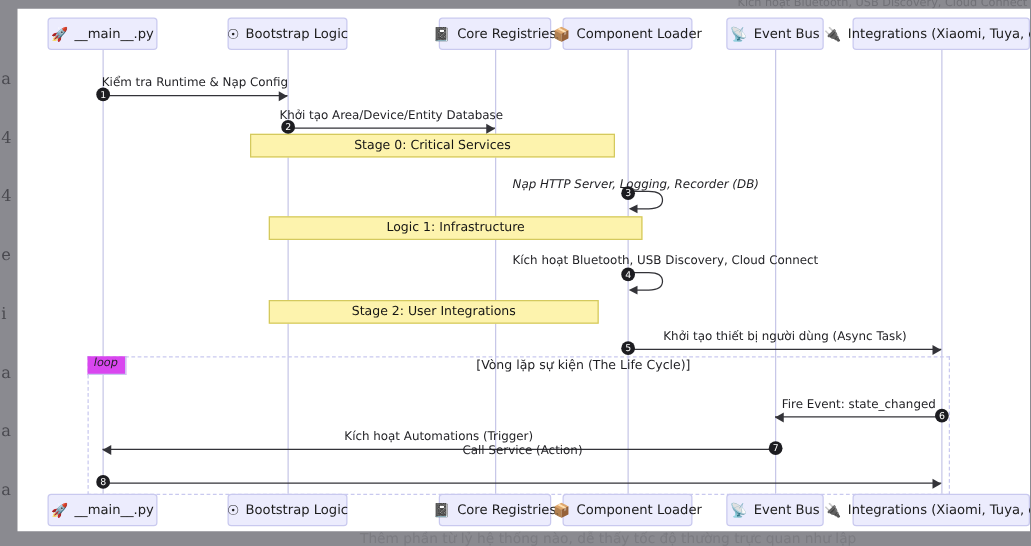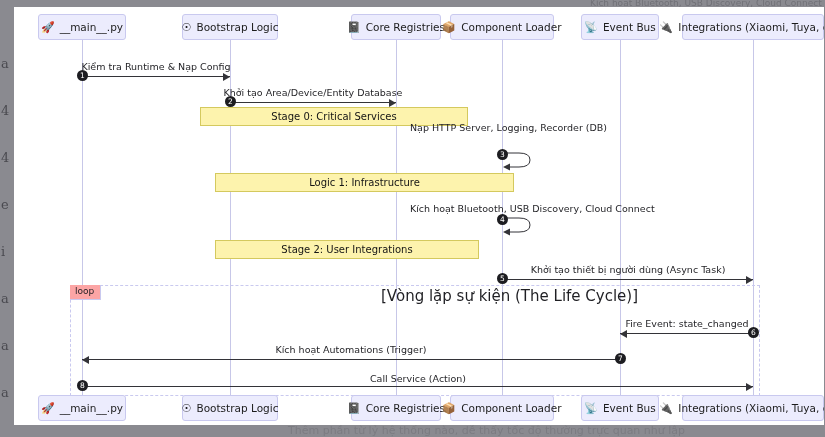--- a/index.html
+++ b/index.html
@@ -136,33 +136,34 @@
   }
 
   
   #loop-frag {
     position: absolute;
     border: 1px dashed #c9c9ef;
     box-sizing: border-box;
   }
   #loop-tab {
     position: absolute;
-    background: #fca5a5;
+    background: #d946ef;
     border: 1px solid #c9c9ef;
     border-top: none;
     border-left: none;
     font-size: 9px;
     color: #1d1d21;
     padding: 1px 6px 2px 5px;
     box-sizing: border-box;
     line-height: 11px;
+    font-style: italic;
   }
   #loop-cond {
     position: absolute;
-    font-size: 15px;
+    font-size: 10px;
     color: #1f1f23;
     white-space: nowrap;
     padding-left: 28px;
   }
 </style>
 </head>
 <body>
 
 <div id="screen">
 
@@ -188,39 +189,39 @@
         <div class="lifeline" style="left: 488px; top: 33px; height: 355px;"></div>
         <div class="lifeline" style="left: 606px; top: 33px; height: 355px;"></div>
         <div class="lifeline" style="left: 739px; top: 33px; height: 355px;"></div>
       </div>
 
     <div id="loop-frag" style="left: 56px; top: 278px; width: 690px; height: 111px;"></div>
     <div id="loop-tab" style="left: 56px; top: 278px;">loop</div>
     <div id="loop-cond" style="left: 339px; top: 280px;">[Vòng lặp sự kiện (The Life Cycle)]</div>
 
     <div id="stages">
-        <div class="stage-bar" style="left: 186px; top: 100px; width: 268px;">Stage 0: Critical Services</div>
+        <div class="stage-bar" style="left: 186px; top: 100px; width: 292px;">Stage 0: Critical Services</div>
         <div class="stage-bar" style="left: 201px; top: 166px; width: 299px;">Logic 1: Infrastructure</div>
         <div class="stage-bar" style="left: 201px; top: 233px; width: 264px;">Stage 2: User Integrations</div>
       </div>
     <div id="messages">
         <div>
           <div class="msg-line" style="left: 68px; top: 69px; width: 148px;"></div>
           <div class="arrow-head right" style="top: 65.5px; left: 209px;"></div>
           <div class="msg-label" style="top: 54px; left: 0px; width: 810px; text-align: center; transform: translateX(-263px);">Kiểm tra Runtime &amp; Nạp Config</div>
           <div class="seq-num" style="left: 63px; top: 63px;">1</div>
         </div>
         <div>
           <div class="msg-line" style="left: 216px; top: 95px; width: 166px;"></div>
           <div class="arrow-head right" style="top: 91.5px; left: 375px;"></div>
           <div class="msg-label" style="top: 80px; left: 0px; width: 810px; text-align: center; transform: translateX(-106px);">Khởi tạo Area/Device/Entity Database</div>
           <div class="seq-num" style="left: 211px; top: 89px;">2</div>
         </div>
         <div>
-          <div class="msg-label" style="left: 396px; top: 115px;">Nạp HTTP Server, Logging, Recorder (DB)</div>
+          <div class="msg-label" style="left: 396px; top: 135px; font-style: italic;">Nạp HTTP Server, Logging, Recorder (DB)</div>
           <svg width="34" height="22" class="self-loop" style="left: 488px; top: 144px;">
             <path d="M1,2 L17,2 Q28,2 28,9 Q28,16 17,16 L4,16" fill="none" stroke="#333338" stroke-width="1"></path>
             <polygon points="1,16 8,12.5 8,19.5" fill="#333338"></polygon>
           </svg>
           <div class="seq-num" style="left: 483px; top: 142px;">3</div>
         </div>
         <div>
           <div class="msg-label" style="left: 396px; top: 196px;">Kích hoạt Bluetooth, USB Discovery, Cloud Connect</div>
           <svg width="34" height="22" class="self-loop" style="left: 488px; top: 209px;">
             <path d="M1,2 L17,2 Q28,2 28,9 Q28,16 17,16 L4,16" fill="none" stroke="#333338" stroke-width="1"></path>
@@ -242,21 +243,21 @@
         </div>
         <div>
           <div class="msg-line" style="left: 68px; top: 352px; width: 538px;"></div>
           <div class="arrow-head left" style="top: 348.5px; left: 68px;"></div>
           <div class="msg-label" style="top: 337px; left: 0px; width: 810px; text-align: center; transform: translateX(-68px);">Kích hoạt Automations (Trigger)</div>
           <div class="seq-num" style="left: 601px; top: 346px;">7</div>
         </div>
         <div>
           <div class="msg-line" style="left: 68px; top: 379px; width: 671px;"></div>
           <div class="arrow-head right" style="top: 375.5px; left: 732px;"></div>
-          <div class="msg-label" style="top: 366px; left: 0px; width: 810px; text-align: center; transform: translateX(-1px);">Call Service (Action)</div>
+          <div class="msg-label" style="top: 348px; left: 0px; width: 810px; text-align: center; transform: translateX(-1px);">Call Service (Action)</div>
           <div class="seq-num" style="left: 63px; top: 373px;">8</div>
         </div>
       </div>
     <div id="participants-top">
         <div class="participant" style="left: 24px; top: 7px; width: 88px;">
           <span class="p-icon">🚀</span>
           <span class="p-label">__main__.py</span>
         </div>
         <div class="participant" style="left: 168px; top: 7px; width: 96px;">
           <span class="p-icon">☉</span>

